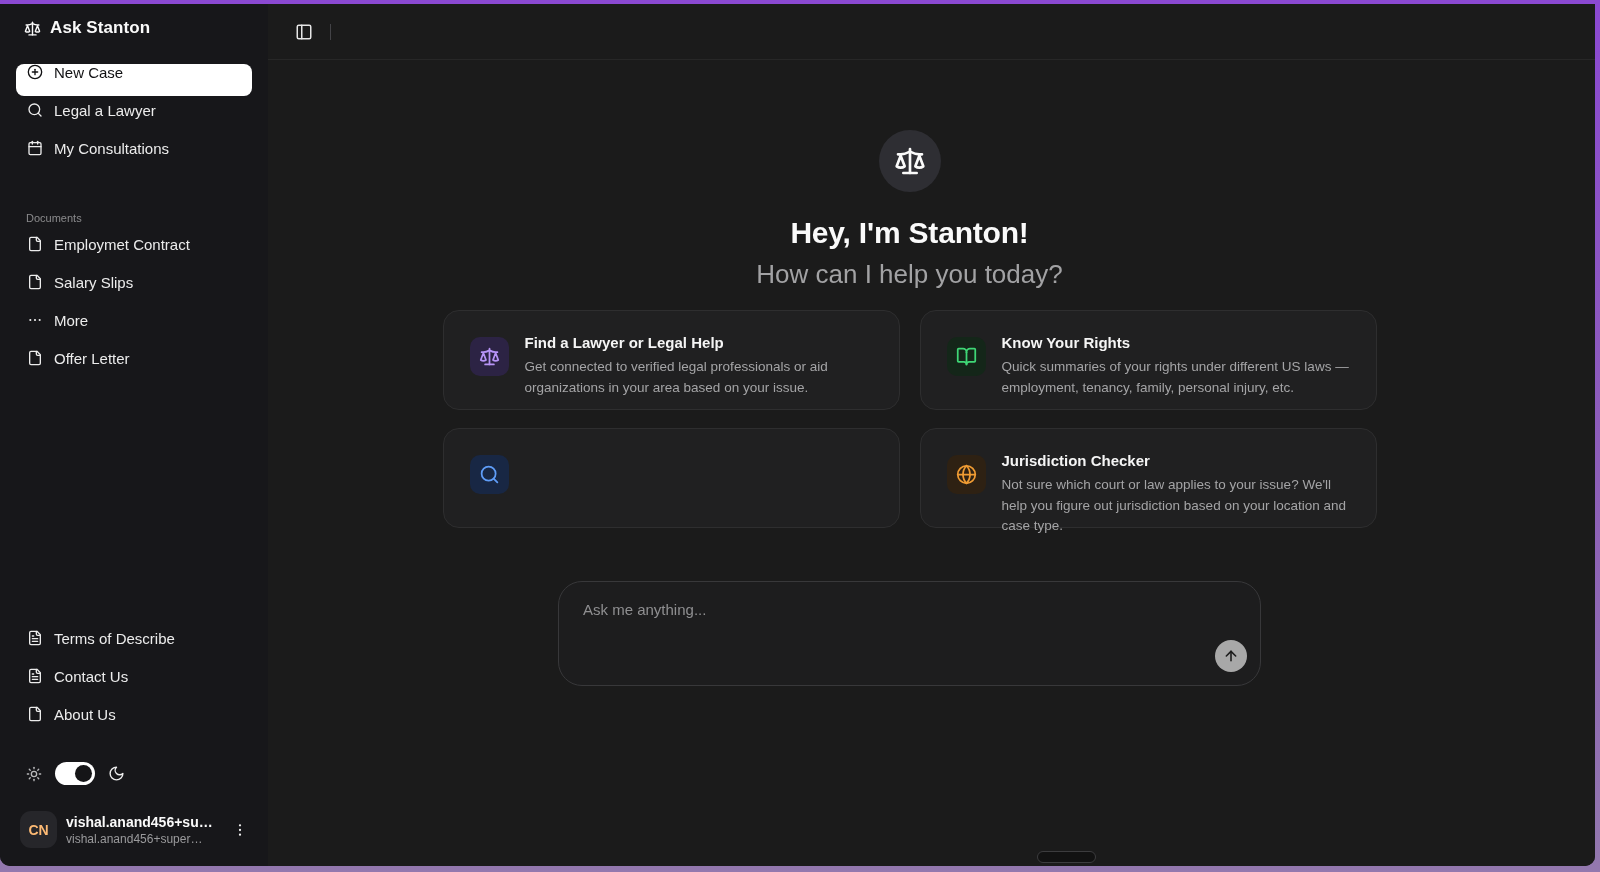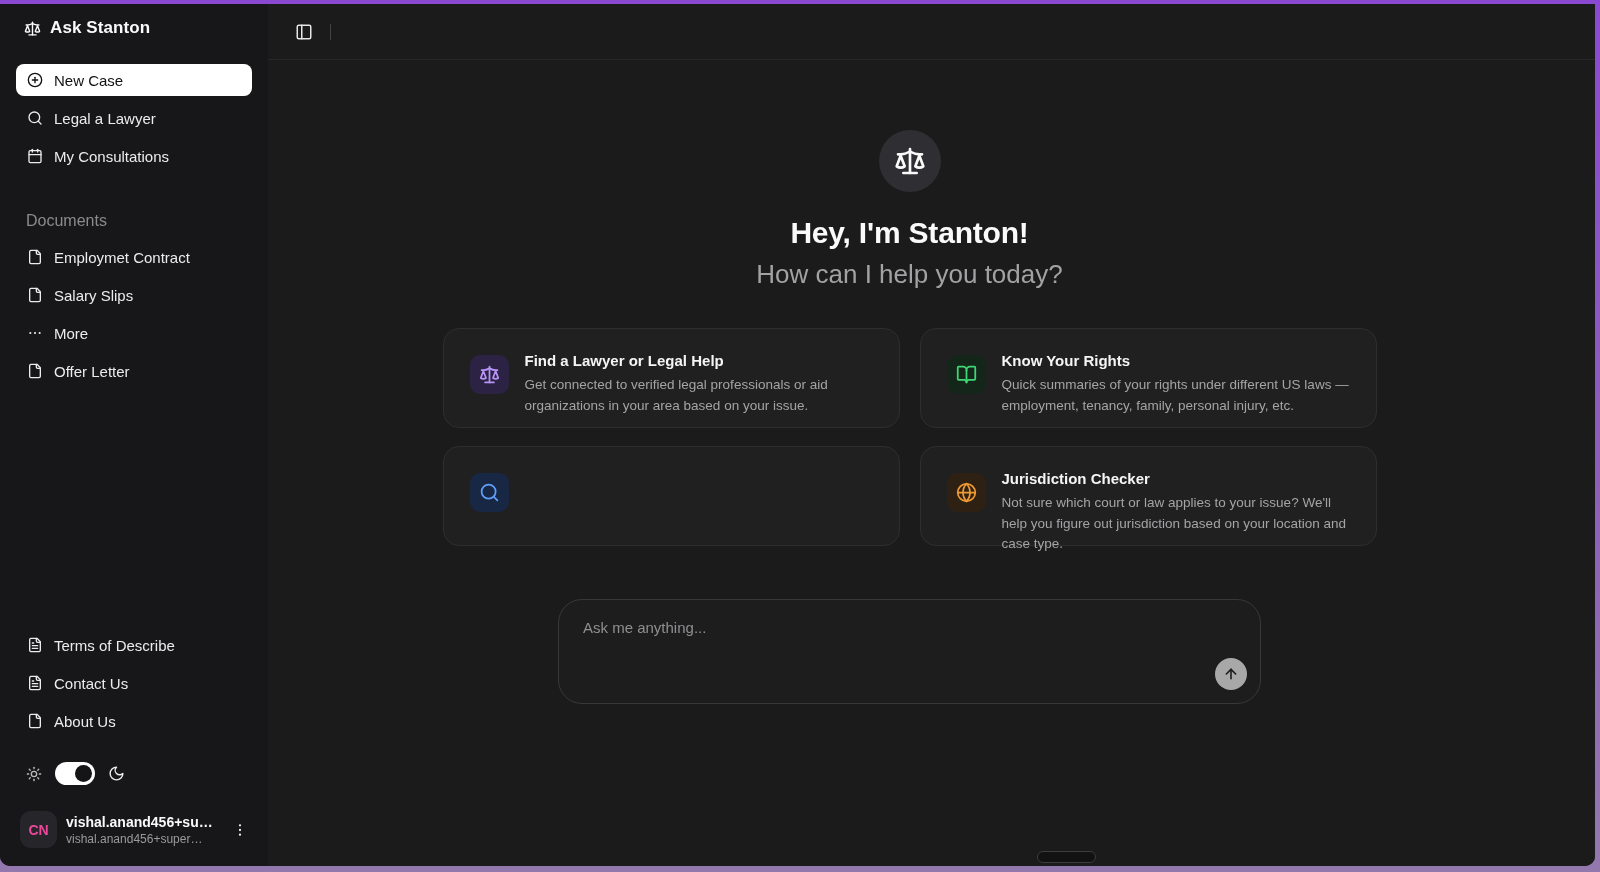--- a/index.html
+++ b/index.html
@@ -15,60 +15,60 @@
   }
   
   .sidebar {
     width:268px; min-width:268px; background:#17171a;
     display:flex; flex-direction:column; padding:8px 16px 14px 16px;
   }
   .brand { display:flex; align-items:center; gap:9px; padding:6px 2px 0 8px; margin-bottom:26px; }
   .brand svg { width:17px; height:17px; stroke:#fafafa; }
   .brand-title { font-size:17px; font-weight:700; color:#fafafa; letter-spacing:.1px; }
   .side-item {
-    display:flex; align-items:center; gap:11px; height:32px; padding:0 11px;
+    display:flex; gap:11px; height:32px; padding:0 11px;
     border-radius:8px; font-size:15px; color:#ececec; cursor:pointer; margin-bottom:6px;
     white-space:nowrap;
   }
   .side-item svg { width:16px; height:16px; stroke:currentColor; flex:none; }
   .side-item.active { background:#ffffff; color:#111113; font-weight:500; }
-  .section-label { font-size:16px; color:#8b8b8d; margin:34px 0 12px 10px; }
+  .section-label { font-size:11px; color:#8b8b8d; margin:34px 0 12px 10px; }
   .doc-item { height:30px; margin-bottom:8px; }
   .side-spacer { flex:1; }
   .footer-links { margin-bottom:18px; }
   .theme-row { display:flex; align-items:center; gap:13px; padding:0 0 0 10px; margin-bottom:22px; }
   .theme-row .sun { width:16px; height:16px; stroke:#b9b9bb; }
   .theme-row .moon { width:17px; height:17px; stroke:#ececec; }
   .toggle { width:40px; height:23px; background:#ffffff; border-radius:999px; position:relative; cursor:pointer; }
   .toggle .knob { position:absolute; top:3px; right:3px; width:17px; height:17px; border-radius:50%; background:#151517; }
   .user-row { display:flex; align-items:center; gap:9px; padding:4px 4px 4px 4px; border-radius:10px; cursor:pointer; }
   .avatar {
     width:37px; height:37px; border-radius:11px; background:#26262a;
     display:flex; align-items:center; justify-content:center;
-    font-size:14px; font-weight:600; color:#ec4899; flex:none;
+    font-size:14px; font-weight:600; color:#fdba74; flex:none;
   }
   .user-meta { flex:1; min-width:0; }
   .user-name { font-size:14px; font-weight:700; color:#fafafa; white-space:nowrap; overflow:hidden; }
   .user-email { font-size:12px; color:#9a9a9c; white-space:nowrap; overflow:hidden; margin-top:2px; }
   .kebab { width:16px; height:16px; stroke:#d9d9d9; flex:none; cursor:pointer; }
   
   .main { flex:1; display:flex; flex-direction:column; position:relative; background:#1b1b1b;gap:48px; }
   .topbar { height:56px; min-height:56px; border-bottom:1px solid #272727; display:flex; align-items:center; padding-left:20px; gap:10px; }
   .icon-btn { width:32px; height:32px; border-radius:8px; background:transparent; border:none; display:flex; align-items:center; justify-content:center; cursor:pointer; }
   .icon-btn svg { width:18px; height:18px; stroke:#e6e6e6; }
   .topbar-sep { width:1px; height:16px; background:#434347; }
   .content { width:935px; margin-left:174px; display:flex; flex-direction:column; align-items:center; }
   .hero-avatar {
     margin-top:22px; width:62px; height:62px; border-radius:50%; background:#2e2e33;
     display:flex; align-items:center; justify-content:center;
   }
   .hero-avatar svg { width:32px; height:32px; stroke:#fafafa; }
   .hero-title { margin-top:24px; font-size:30px; font-weight:700; color:#fafafa; letter-spacing:-.2px; }
   .hero-subtitle { margin-top:9px; font-size:26px; color:#a2a2a4; }
-  .cards { margin-top:38px; display:grid; grid-template-columns:457px 457px; gap:18px 20px; }
+  .cards { margin-top:20px; display:grid; grid-template-columns:457px 457px; gap:18px 20px; }
   .card {
     background:#202021; border:1px solid #2e2e2f; border-radius:16px;
     height:100px; padding:23px 24px 0 26px; display:flex; gap:16px; cursor:pointer;
   }
   .tile { width:39px; height:39px; border-radius:10px; display:flex; align-items:center; justify-content:center; flex:none; margin-top:3px; }
   .tile svg { width:21px; height:21px; }
   .tile-purple { background:#2c2344; } .tile-purple svg { stroke:#b794f6; }
   .tile-green  { background:#142619; } .tile-green  svg { stroke:#3fd776; }
   .tile-blue   { background:#182744; } .tile-blue   svg { stroke:#5f9df8; }
   .tile-orange { background:#2e2113; } .tile-orange svg { stroke:#ef9b33; }

